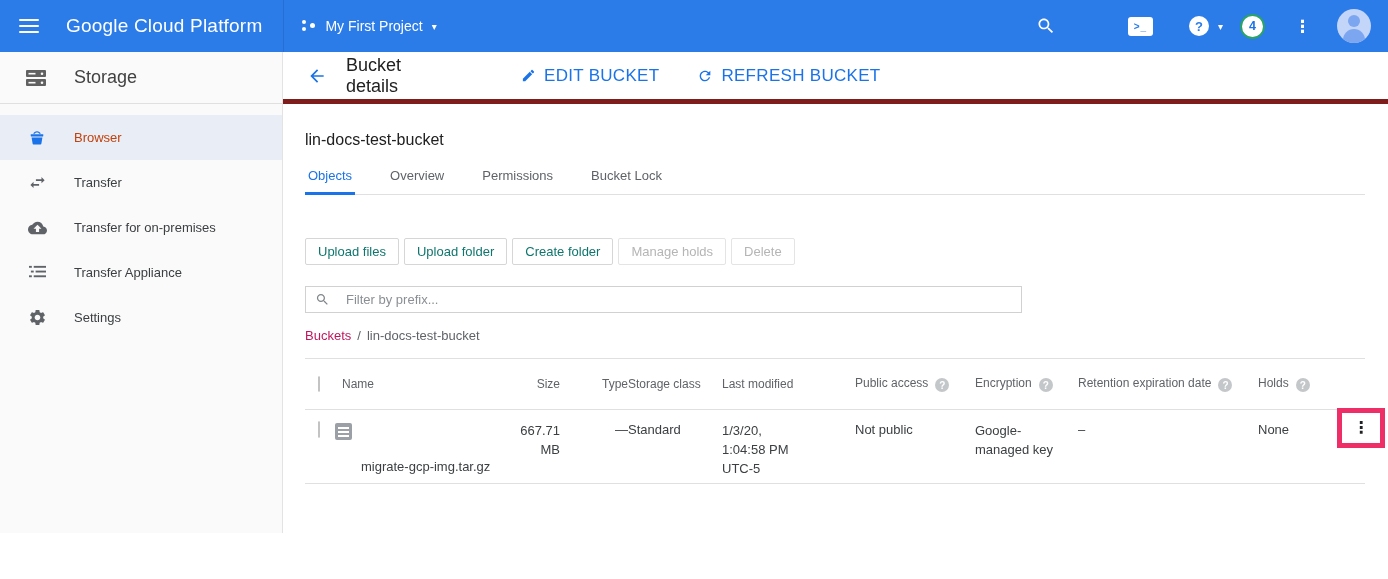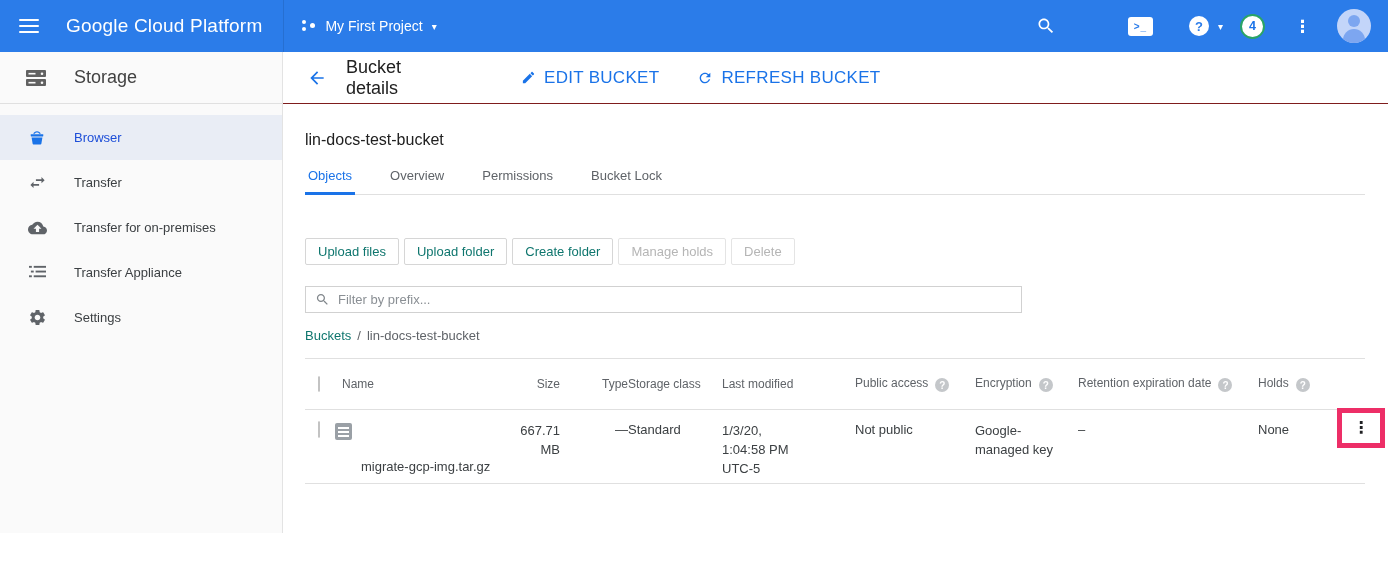--- a/index.html
+++ b/index.html
@@ -39,25 +39,25 @@
   .tb-avatar .body { position:absolute; width:22px; height:14px; border-radius:11px 11px 0 0; background:#7da6f0; left:6px; top:20px; }
 
   
   .app { display:flex; height:481px; }
   .sidebar { width:283px; background:#fafafa; border-right:1px solid #e3e3e3; }
   .sb-header { height:52px; display:flex; align-items:center; padding-left:25px; border-bottom:1px solid #e0e0e0; }
   .sb-header .title { font-size:18px; color:#424242; margin-left:27px; }
   .sb-nav { padding-top:11px; }
   .sb-item { height:45px; display:flex; align-items:center; padding-left:27px; font-size:13px; color:#3c4043; cursor:pointer; }
   .sb-item .ico { width:20px; display:flex; justify-content:center; margin-right:27px; }
-  .sb-item.selected { background:#e9edf5; color:#1d4ed8; }
+  .sb-item.selected { background:#e9edf5; color:#c2410c; }
 
   
   .main { flex:1; background:#fff; }
-  .main-header { height:52px; display:flex; align-items:center; padding-left:22px; border-bottom:1px solid #7f1d1d; }
+  .main-header { height:52px; display:flex; align-items:center; padding-left:22px; border-bottom:5px solid #7f1d1d; }
   .back-btn { width:24px; height:24px; display:flex; align-items:center; justify-content:center; cursor:pointer; }
   .mh-title { font-size:18px; color:#212121; margin-left:17px; width:106px; }
   .mh-action { display:flex; align-items:center; color:#1a73e8; font-size:17px; font-weight:500;
                letter-spacing:.3px; cursor:pointer; white-space:nowrap; }
   .mh-edit { margin-left:69px; }
   .mh-refresh { margin-left:38px; }
   .mh-action svg { margin-right:8px; }
 
   .content { padding-left:22px; width:1102px; }
   .bucket-name { font-size:16px; font-weight:400; color:#212121; margin-top:27px; }
@@ -65,27 +65,27 @@
   .tabs { display:flex; margin-top:19px; border-bottom:1px solid #e0e0e0; width:1060px; }
   .tab { font-size:13px; color:#5f6368; padding:0 3px 11px; margin-right:32px; cursor:pointer; }
   .tab.active { color:#1a73e8; border-bottom:3px solid #1a73e8; margin-bottom:-1px; padding-bottom:9px; }
 
   .btn-row { margin-top:43px; display:flex; gap:5px; }
   .btn { background:#fff; border:1px solid #d6d6d6; border-radius:2px; font-size:13px; color:#0f766e;
          padding:5px 12px; font-family:inherit; cursor:pointer; white-space:nowrap; }
   .btn.disabled { color:#b5b5b5; border-color:#e4e4e4; cursor:default; }
 
   .filter-box { margin-top:21px; width:717px; height:27px; border:1px solid #d1d1d1; display:flex;
-                align-items:center; padding:0 9px; background:#fff; }
+                align-items:center; padding:0 9px; background:#fff;gap:8px; }
   .filter-box input { border:none; outline:none; flex:1; font-size:13px; margin-left:8px;
                       font-family:inherit; color:#3c4043; background:transparent; }
   .filter-box input::placeholder { color:#8a8f94; }
 
   .breadcrumb { margin-top:15px; font-size:13px; color:#5f6368; }
-  .breadcrumb .link { color:#0f766e; cursor:pointer; }
+  .breadcrumb .link { color:#be185d; cursor:pointer; }
   .breadcrumb .sep { margin:0 6px; }
 
   .rule { width:1060px; border:none; border-top:1px solid #e0e0e0; }
   .rule-top { margin-top:15px; }
 
   .grid { display:grid; grid-template-columns:30px 170px 55px 68px 94px 133px 120px 103px 180px 79px 48px;
           width:1080px; }
   .thead { height:50px; align-items:center; font-size:12px; color:#5f6368; font-weight:500; }
   .trow { min-height:73px; font-size:13px; color:#3c4043; }
   .trow > div { padding-top:12px; }

